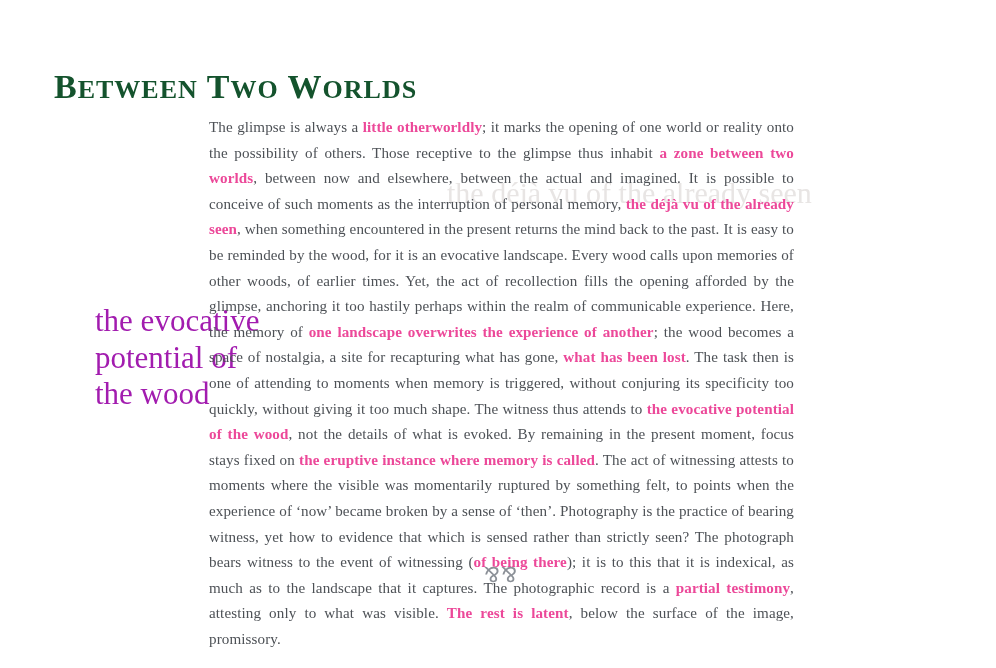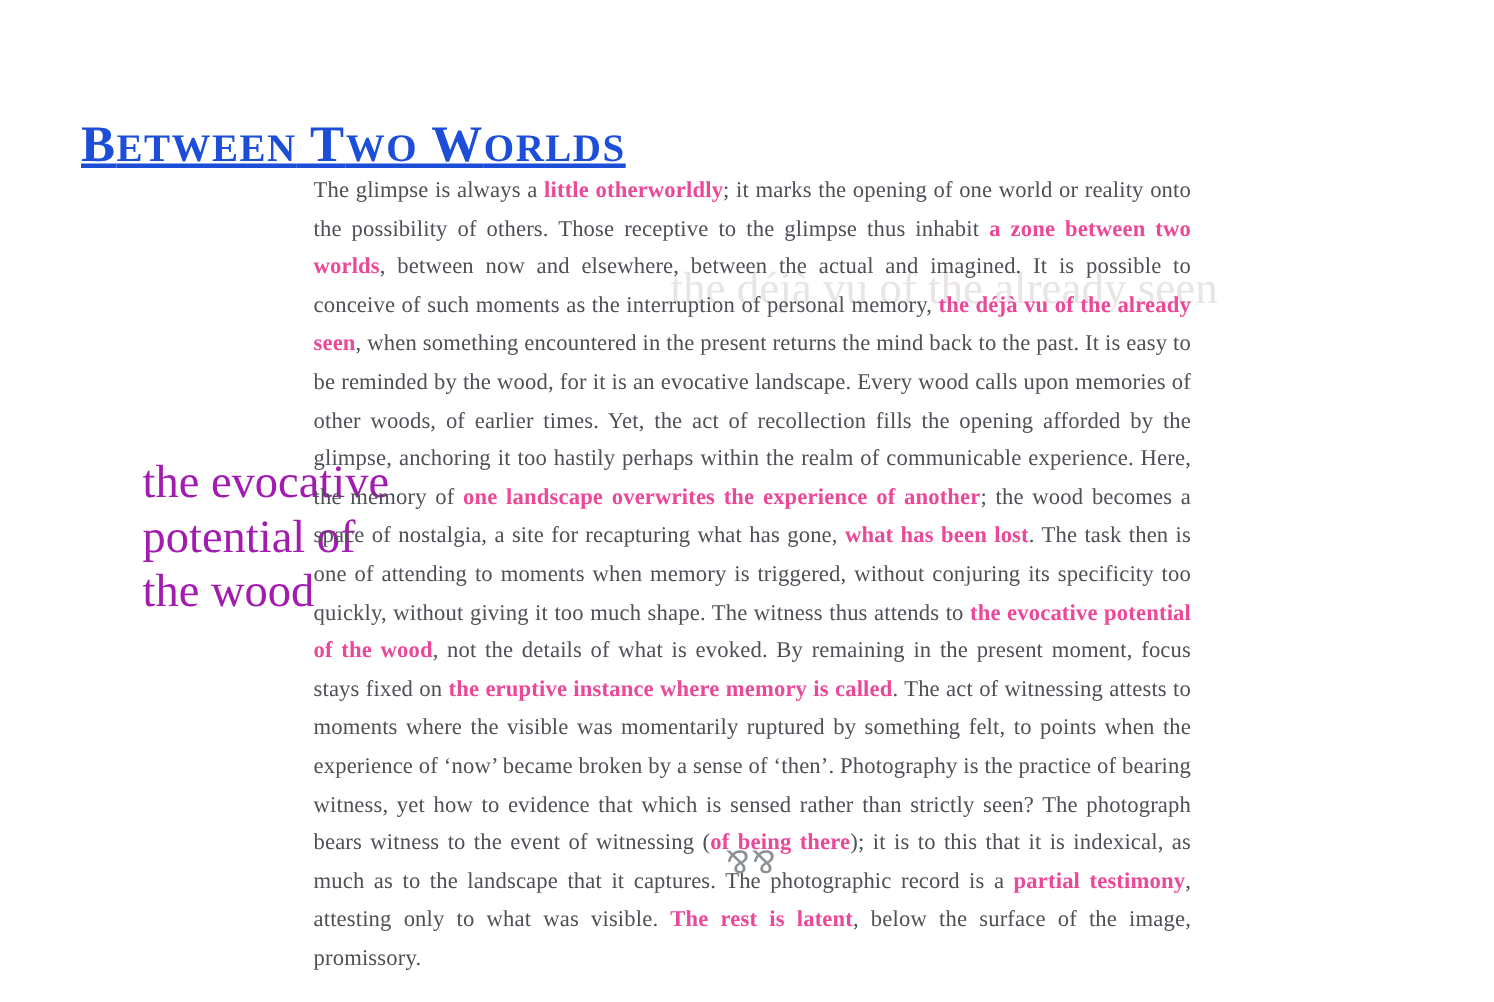--- a/index.html
+++ b/index.html
@@ -18,27 +18,26 @@
   #page {
     position: relative;
     width: 996px;
     height: 668px;
   }
 
   
   #title {
     position: absolute;
     left: 54px;
-    top: 55px;
+    top: 45px;
     font-family: "Liberation Serif", serif;
     font-size: 34px;
     letter-spacing: 1px;
-    color: #1d4ed8;
+    color: #14532d;
     white-space: nowrap;
-    text-decoration: underline;
   }
   #title .cap {
     font-size: 34px;
   }
   #title .sc {
     font-size: 26px;
   }
 
   
   .ghost {

